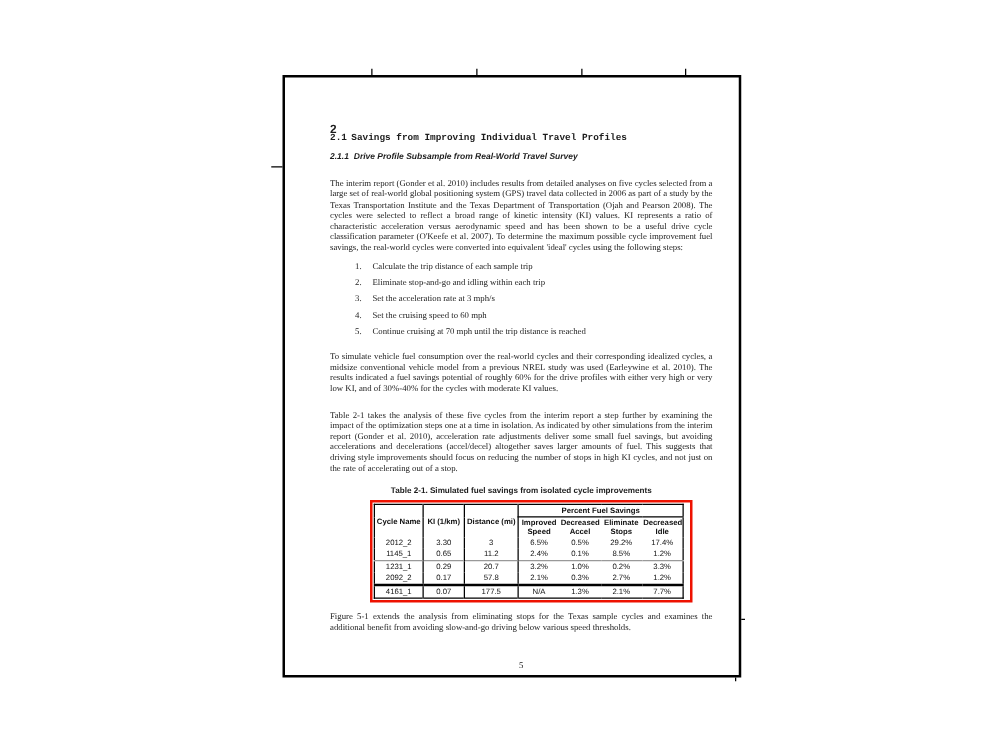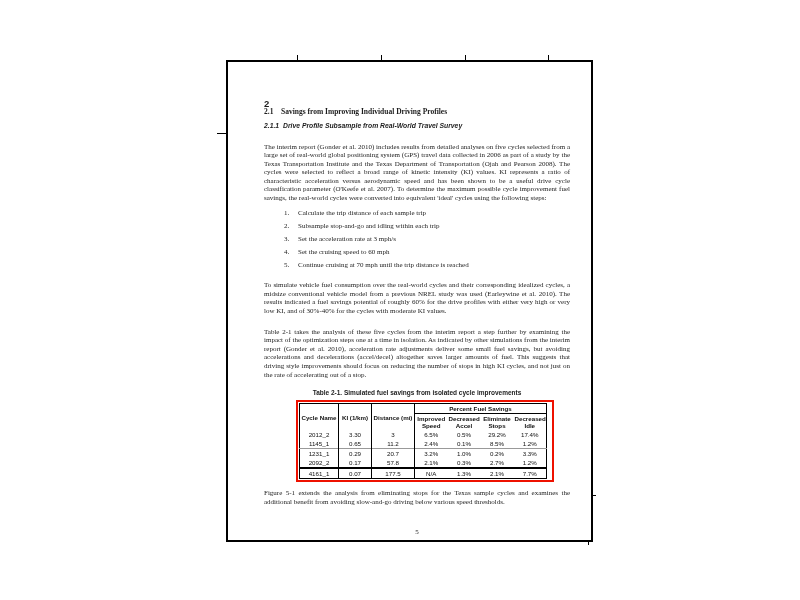--- a/index.html
+++ b/index.html
@@ -18,21 +18,21 @@
   .content{
     position:absolute;left:36px;top:36px;width:306px;
   }
   .h1{
     font-family:"Liberation Sans", sans-serif;font-weight:bold;
     font-size:9.5px;line-height:12px;margin:0 0 9px 0;
     padding-left:16px;position:relative;
   }
   .h1 .num{position:absolute;left:0;top:0;}
   .h2{
-    font-family:Liberation Serif, serif;font-weight:bold;
+    font-family:Liberation Mono, monospace;font-weight:bold;
     font-size:7.5px;line-height:9px;margin:0 0 6px 0;
     padding-left:17px;position:relative;
   }
   .h2 .num{position:absolute;left:0;top:0;}
   .h3{
     font-family:"Liberation Sans", sans-serif;font-weight:bold;font-style:italic;
     font-size:6.8px;line-height:8.5px;margin:0 0 5px 0;
     padding-left:19px;position:relative;
   }
   .h3 .num{position:absolute;left:0;top:0;font-style:italic;}
@@ -88,38 +88,38 @@
 
 <div class="doc-page">
   <div class="content">
 
     <div class="h1">
       <span class="num">2</span>
     </div>
 
     <div class="h2">
       <span class="num">2.1</span>
-      <span>Savings from Improving Individual Driving Profiles</span>
+      <span>Savings from Improving Individual Travel Profiles</span>
     </div>
 
     <div class="h3">
       <span class="num">2.1.1</span>
       <span>Drive Profile Subsample from Real-World Travel Survey</span>
     </div>
 
     <p class="para">The interim report (Gonder et al. 2010) includes results from detailed analyses on five cycles selected from a large set of real-world global positioning system (GPS) travel data collected in 2006 as part of a study by the Texas Transportation Institute and the Texas Department of Transportation (Ojah and Pearson 2008). The cycles were selected to reflect a broad range of kinetic intensity (KI) values. KI represents a ratio of characteristic acceleration versus aerodynamic speed and has been shown to be a useful drive cycle classification parameter (O'Keefe et al. 2007). To determine the maximum possible cycle improvement fuel savings, the real-world cycles were converted into equivalent 'ideal' cycles using the following steps:</p>
 
     <div class="steps">
       <div class="step">
         <span class="num">1.</span>
         <span>Calculate the trip distance of each sample trip</span>
       </div>
       <div class="step">
         <span class="num">2.</span>
-        <span>Subsample stop-and-go and idling within each trip</span>
+        <span>Eliminate stop-and-go and idling within each trip</span>
       </div>
       <div class="step">
         <span class="num">3.</span>
         <span>Set the acceleration rate at 3 mph/s</span>
       </div>
       <div class="step">
         <span class="num">4.</span>
         <span>Set the cruising speed to 60 mph</span>
       </div>
       <div class="step">

